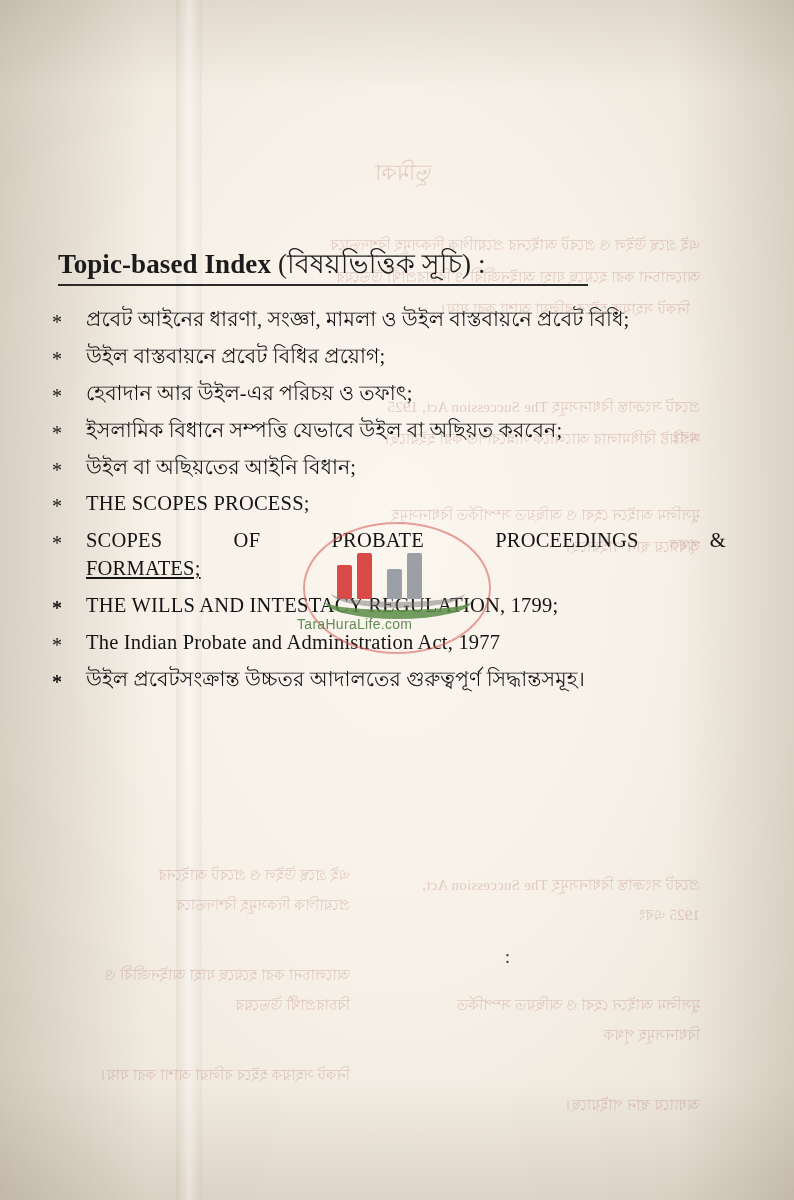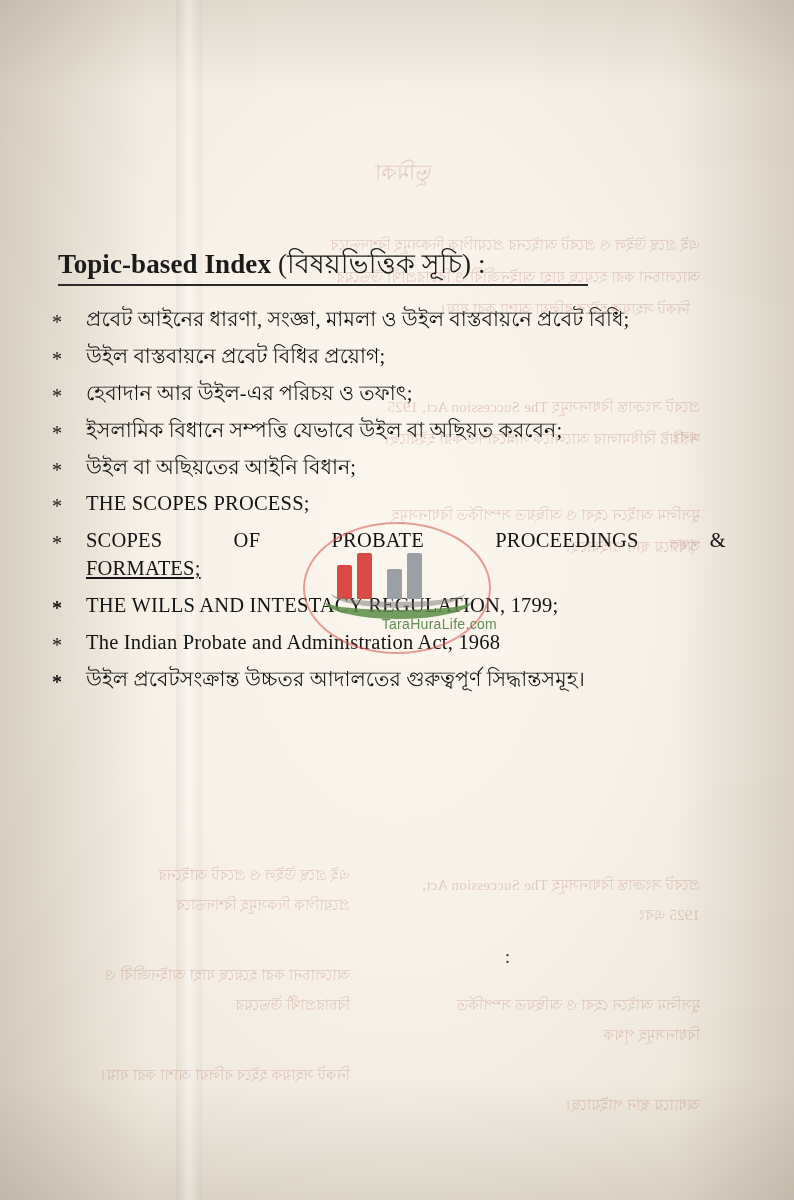--- a/index.html
+++ b/index.html
@@ -214,21 +214,21 @@
     width: 134px;
     height: 24px;
     border-bottom: 6px solid rgba(120,120,120,0.5);
     border-radius: 0 0 60% 60%;
   }
   .wm-text {
     position: absolute;
     left: 0;
     top: 96px;
     width: 200px;
-    text-align: right;
+    text-align: left;
     font-size: 14px;
     color: rgba(70,120,60,0.85);
     font-family: "Liberation Sans", sans-serif;
     letter-spacing: .3px;
   }
 </style>
 </head>
 <body>
 
 <div class="page">
@@ -297,21 +297,21 @@
       </li>
       <li class="bn">
         <span class="bullet">*</span>
       </li>
       <li class="en">
         <span class="bullet">*</span>
         <span class="txt">THE WILLS AND INTESTACY REGULATION, 1799;</span>
       </li>
       <li class="en">
         <span class="bullet">*</span>
-        <span class="txt">The Indian Probate and Administration Act, 1968</span>
+        <span class="txt">The Indian Probate and Administration Act, 1977</span>
       </li>
       <li class="bn">
         <span class="bullet">*</span>
       </li>
       <li class="bn">
         <span class="bullet">*</span>
         <span class="txt">উইল প্রবেটসংক্রান্ত উচ্চতর আদালতের গুরুত্বপূর্ণ সিদ্ধান্তসমূহ।</span>
       </li>
     </ul>
 

